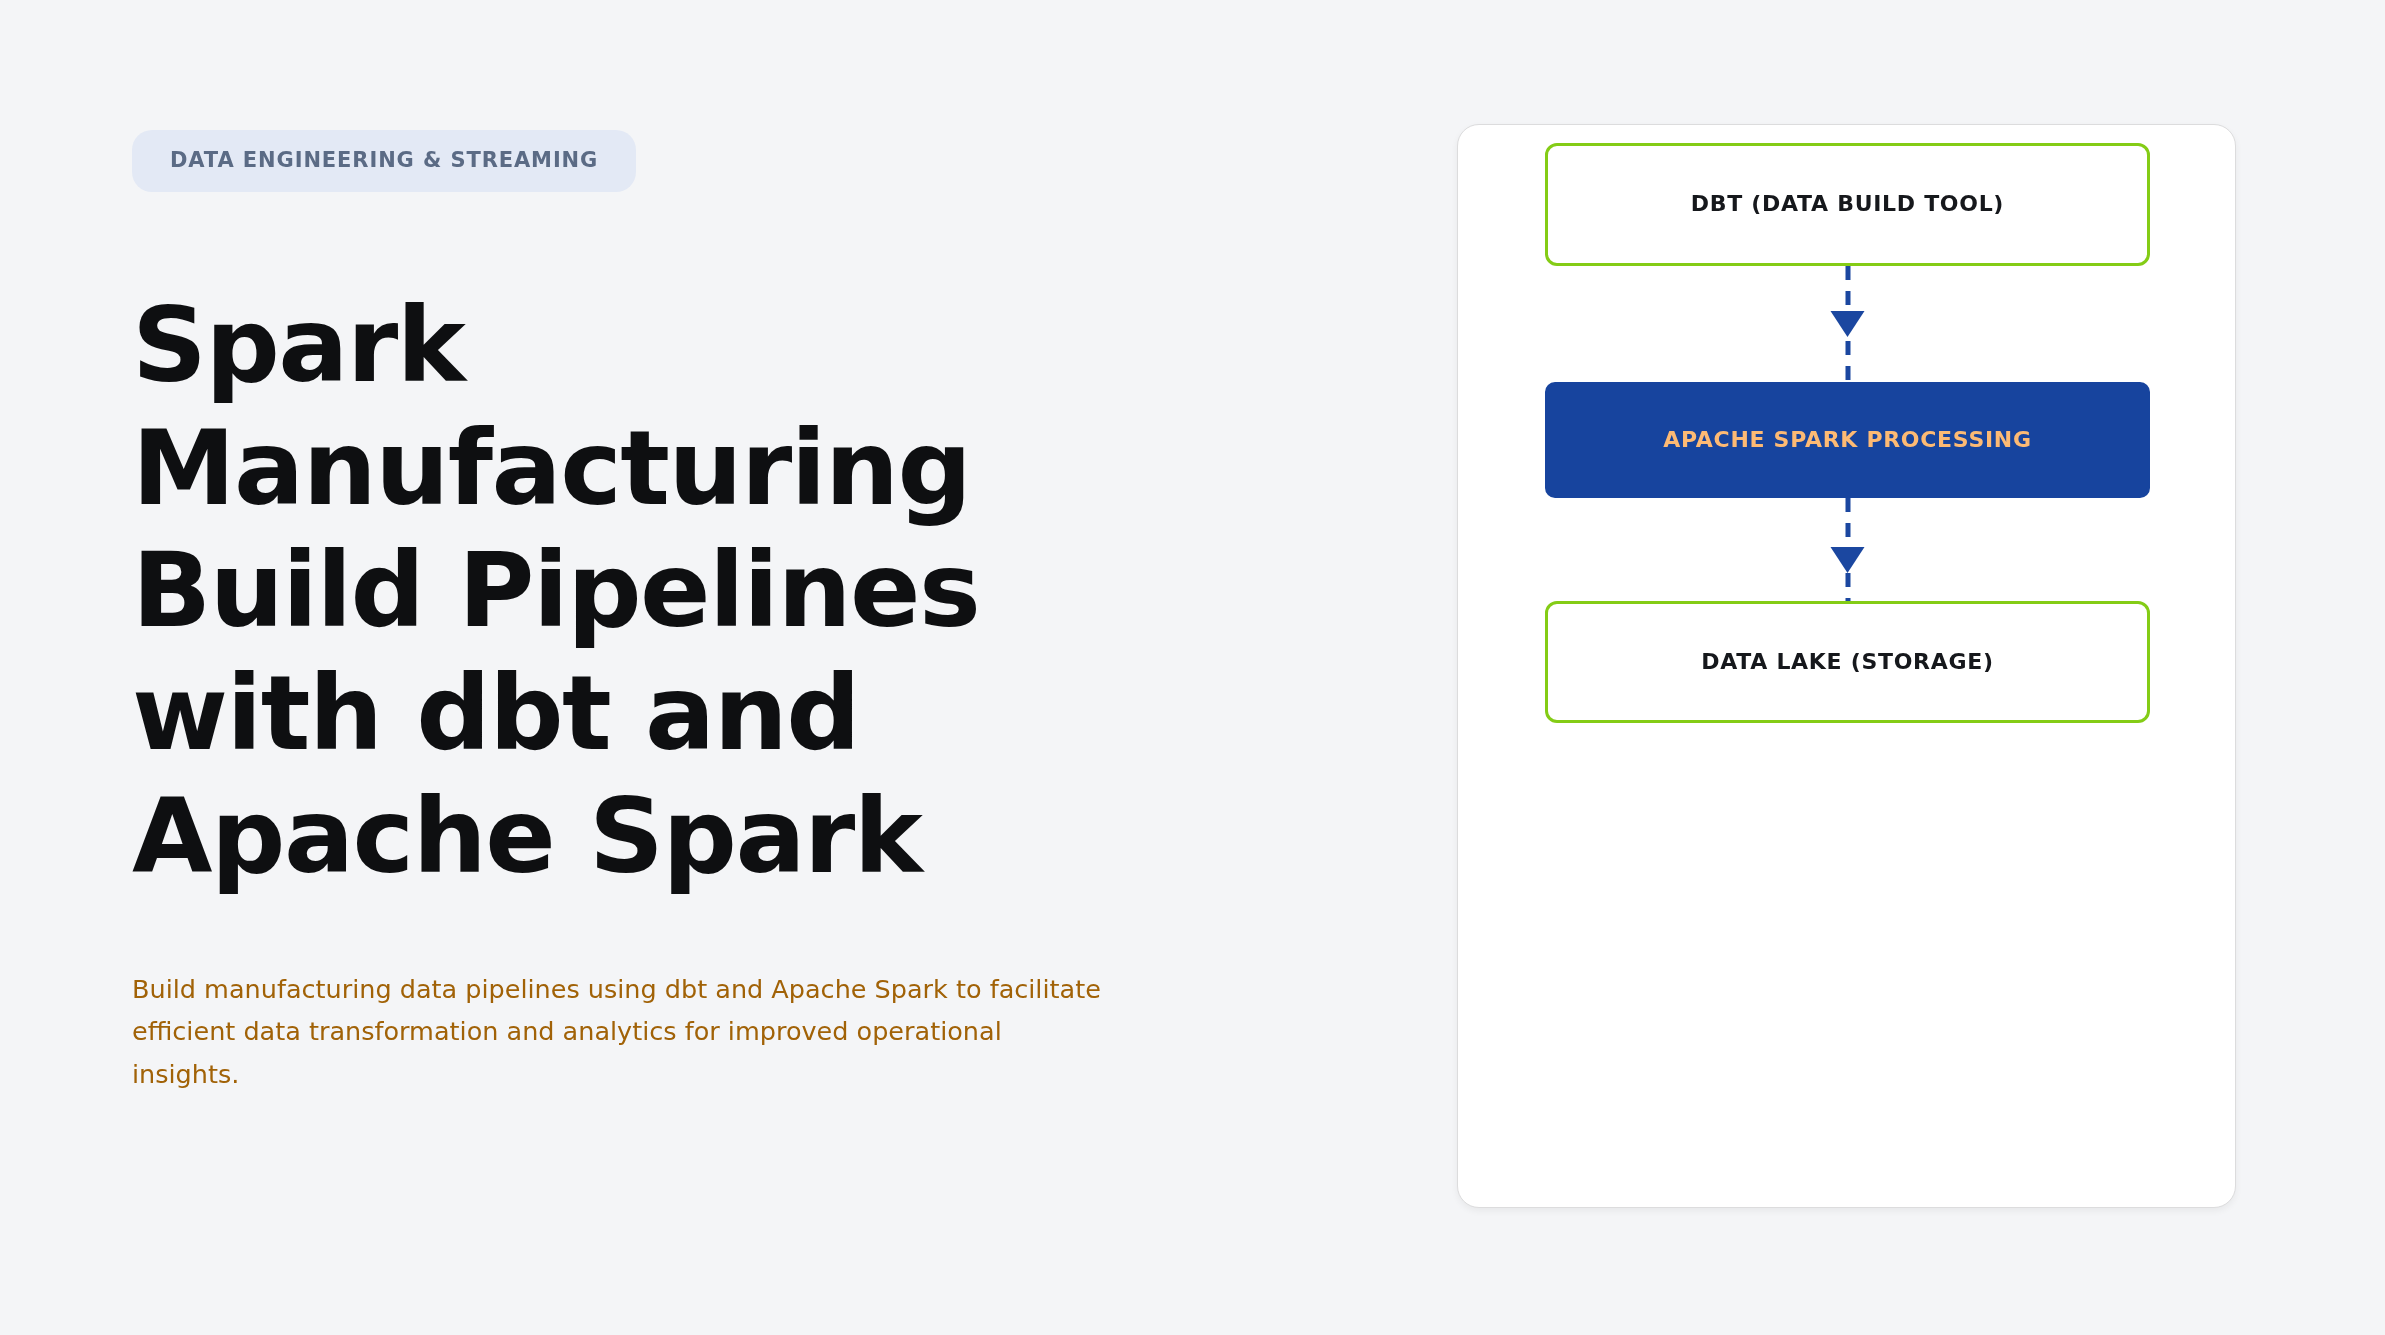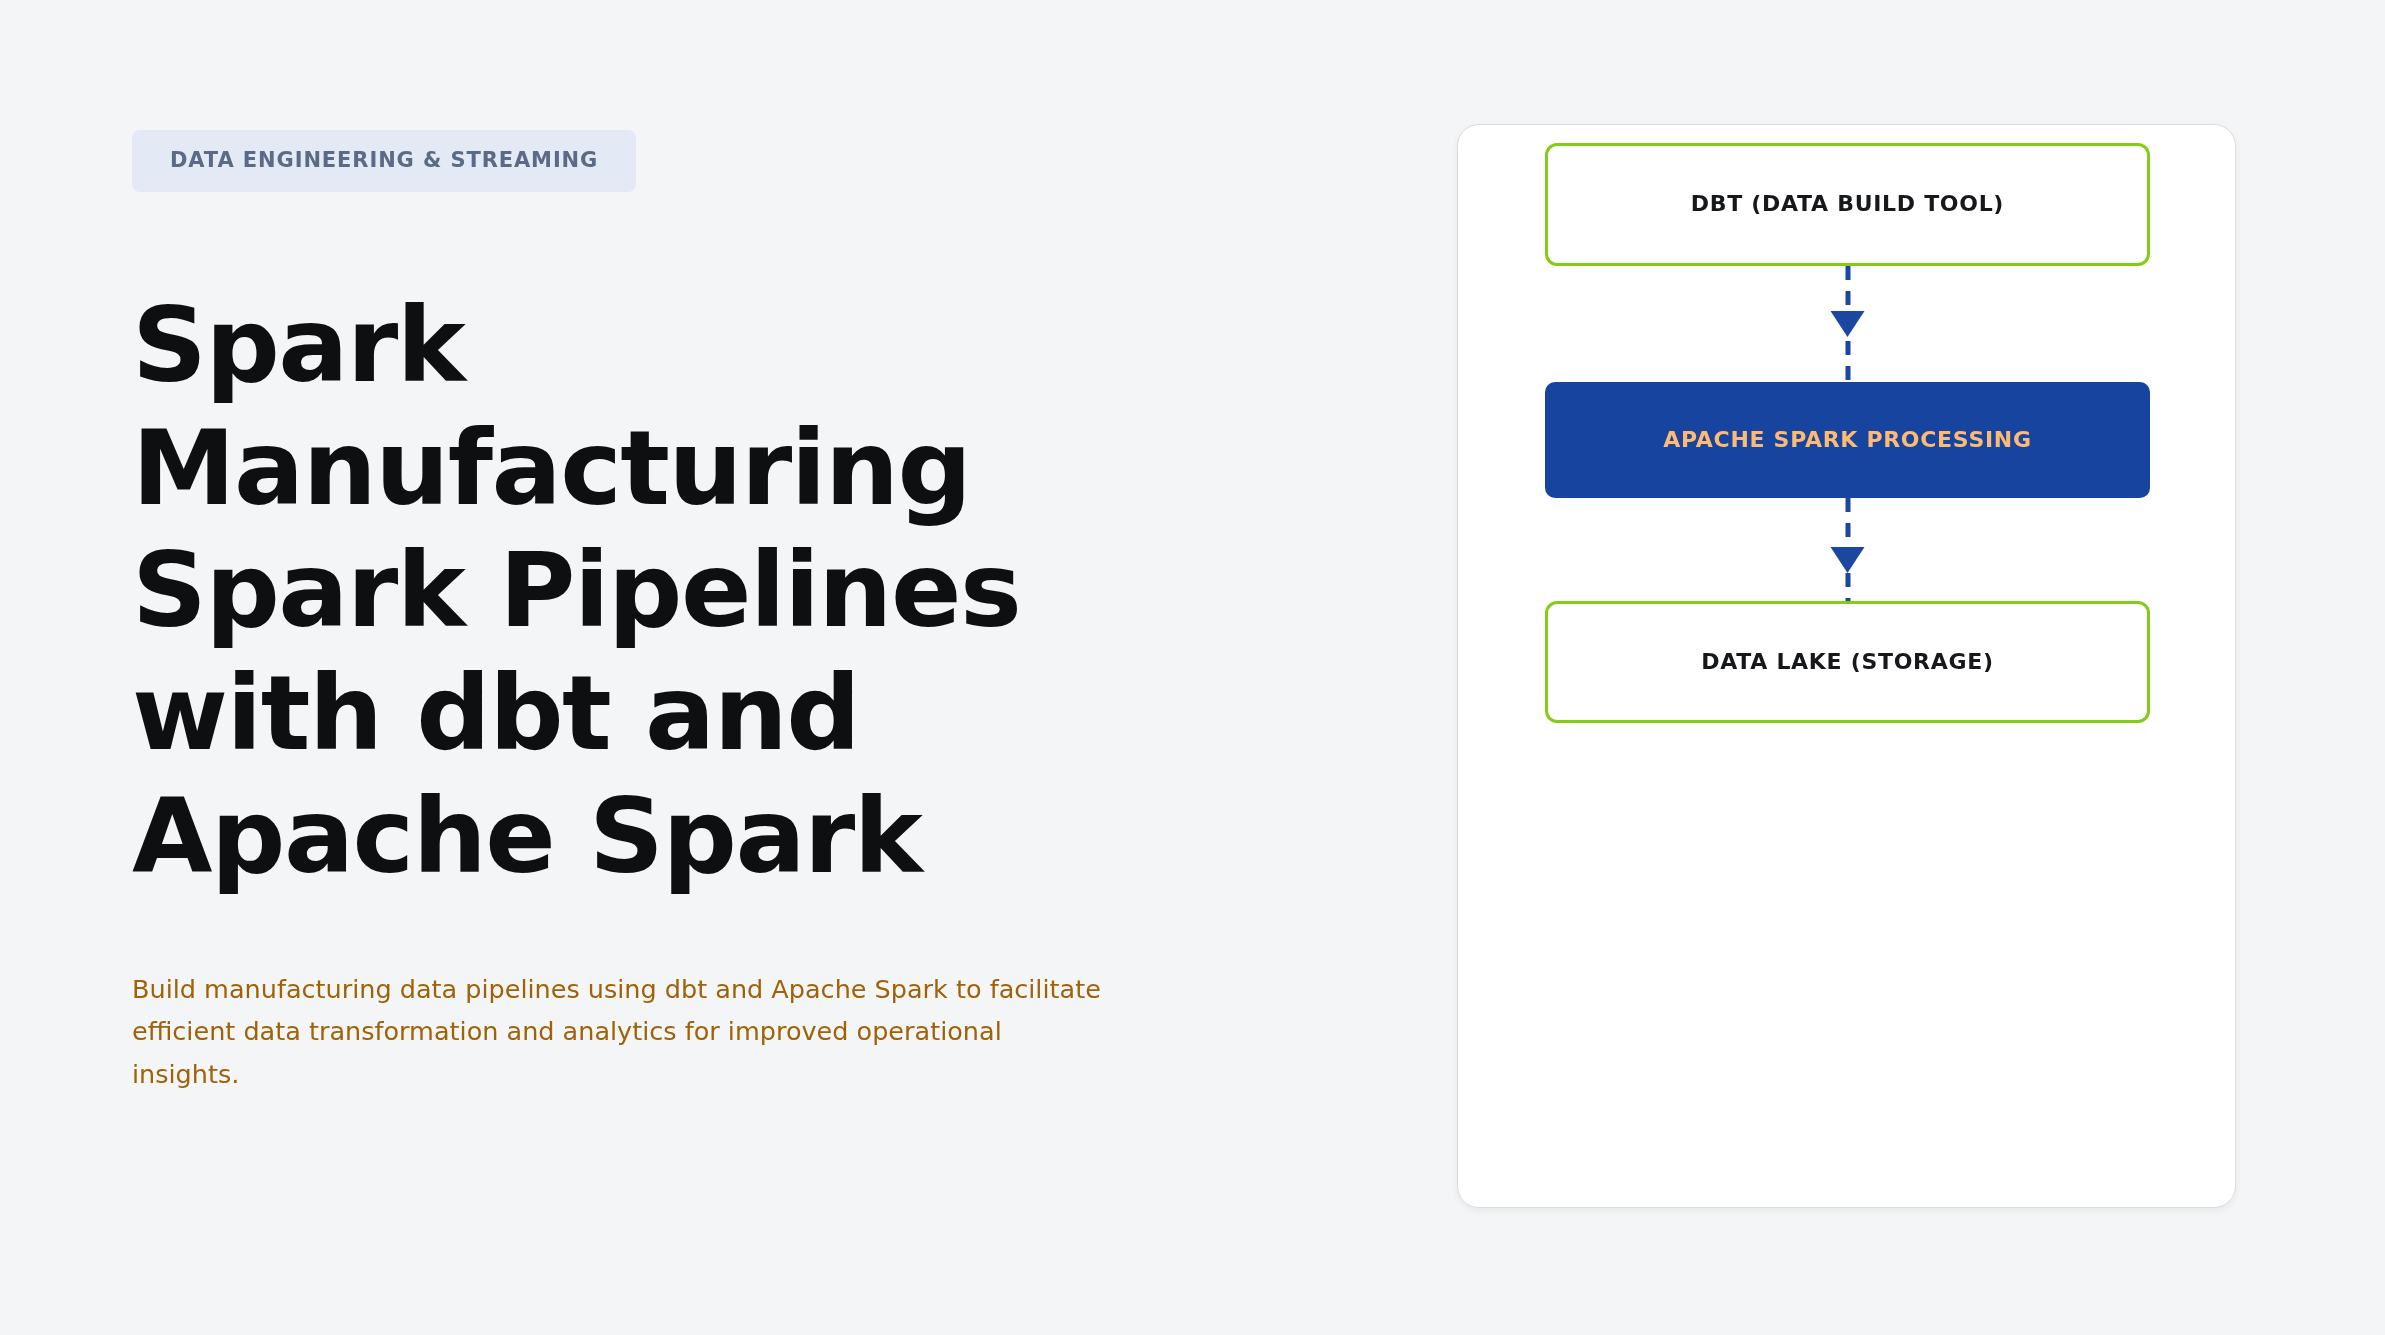--- a/index.html
+++ b/index.html
@@ -25,21 +25,21 @@
   .text-col {
     position: absolute;
     left: 132px;
     top: 130px;
     width: 1120px;
   }
 
   .eyebrow-badge {
     display: inline-block;
     background: #e3e9f5;
-    border-radius: 8px;
+    border-radius: 20px;
     padding: 20px 38px 21px 38px;
     box-sizing: border-box;
   }
   .eyebrow-text {
     display: block;
     font-family: "DejaVu Sans", sans-serif;
     font-size: 21px;
     font-weight: bold;
     letter-spacing: 0.9px;
     color: #5b6б80;
@@ -170,21 +170,21 @@
 
   <div class="text-col">
 
     <div class="eyebrow-badge">
       <span class="eyebrow-text">DATA ENGINEERING &amp; STREAMING</span>
     </div>
 
     <h1 class="headline">
       <span class="hl-line">Spark</span>
       <span class="hl-line">Manufacturing</span>
-      <span class="hl-line">Spark Pipelines</span>
+      <span class="hl-line">Build Pipelines</span>
       <span class="hl-line">with dbt and</span>
       <span class="hl-line">Apache Spark</span>
     </h1>
 
     <p class="subtext">Build manufacturing data pipelines using dbt and Apache Spark to facilitate efficient data transformation and analytics for improved operational insights.</p>
   </div>
 
   <div class="diagram-card">
     <div class="flow">
 

